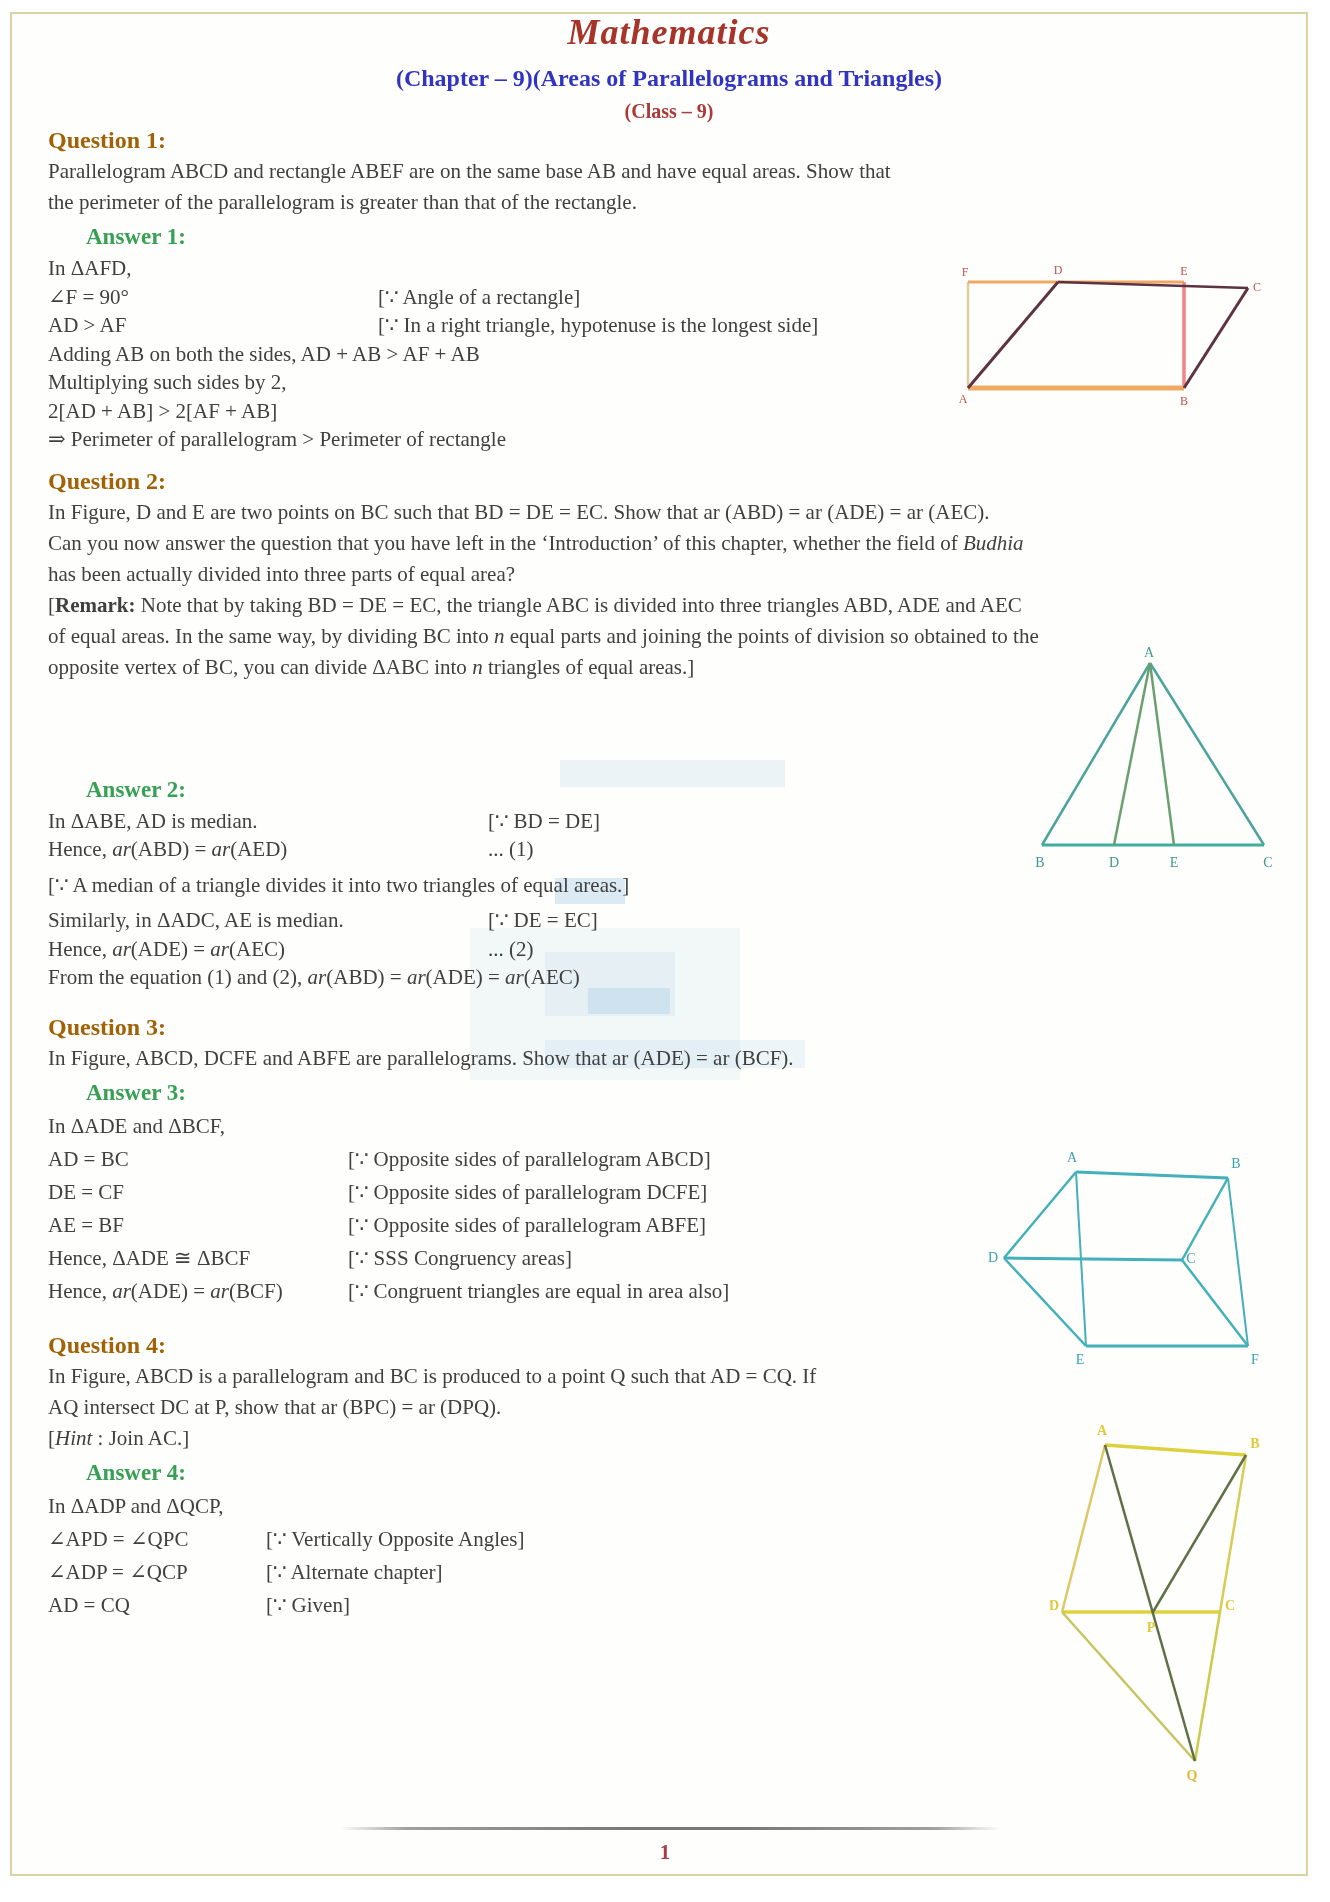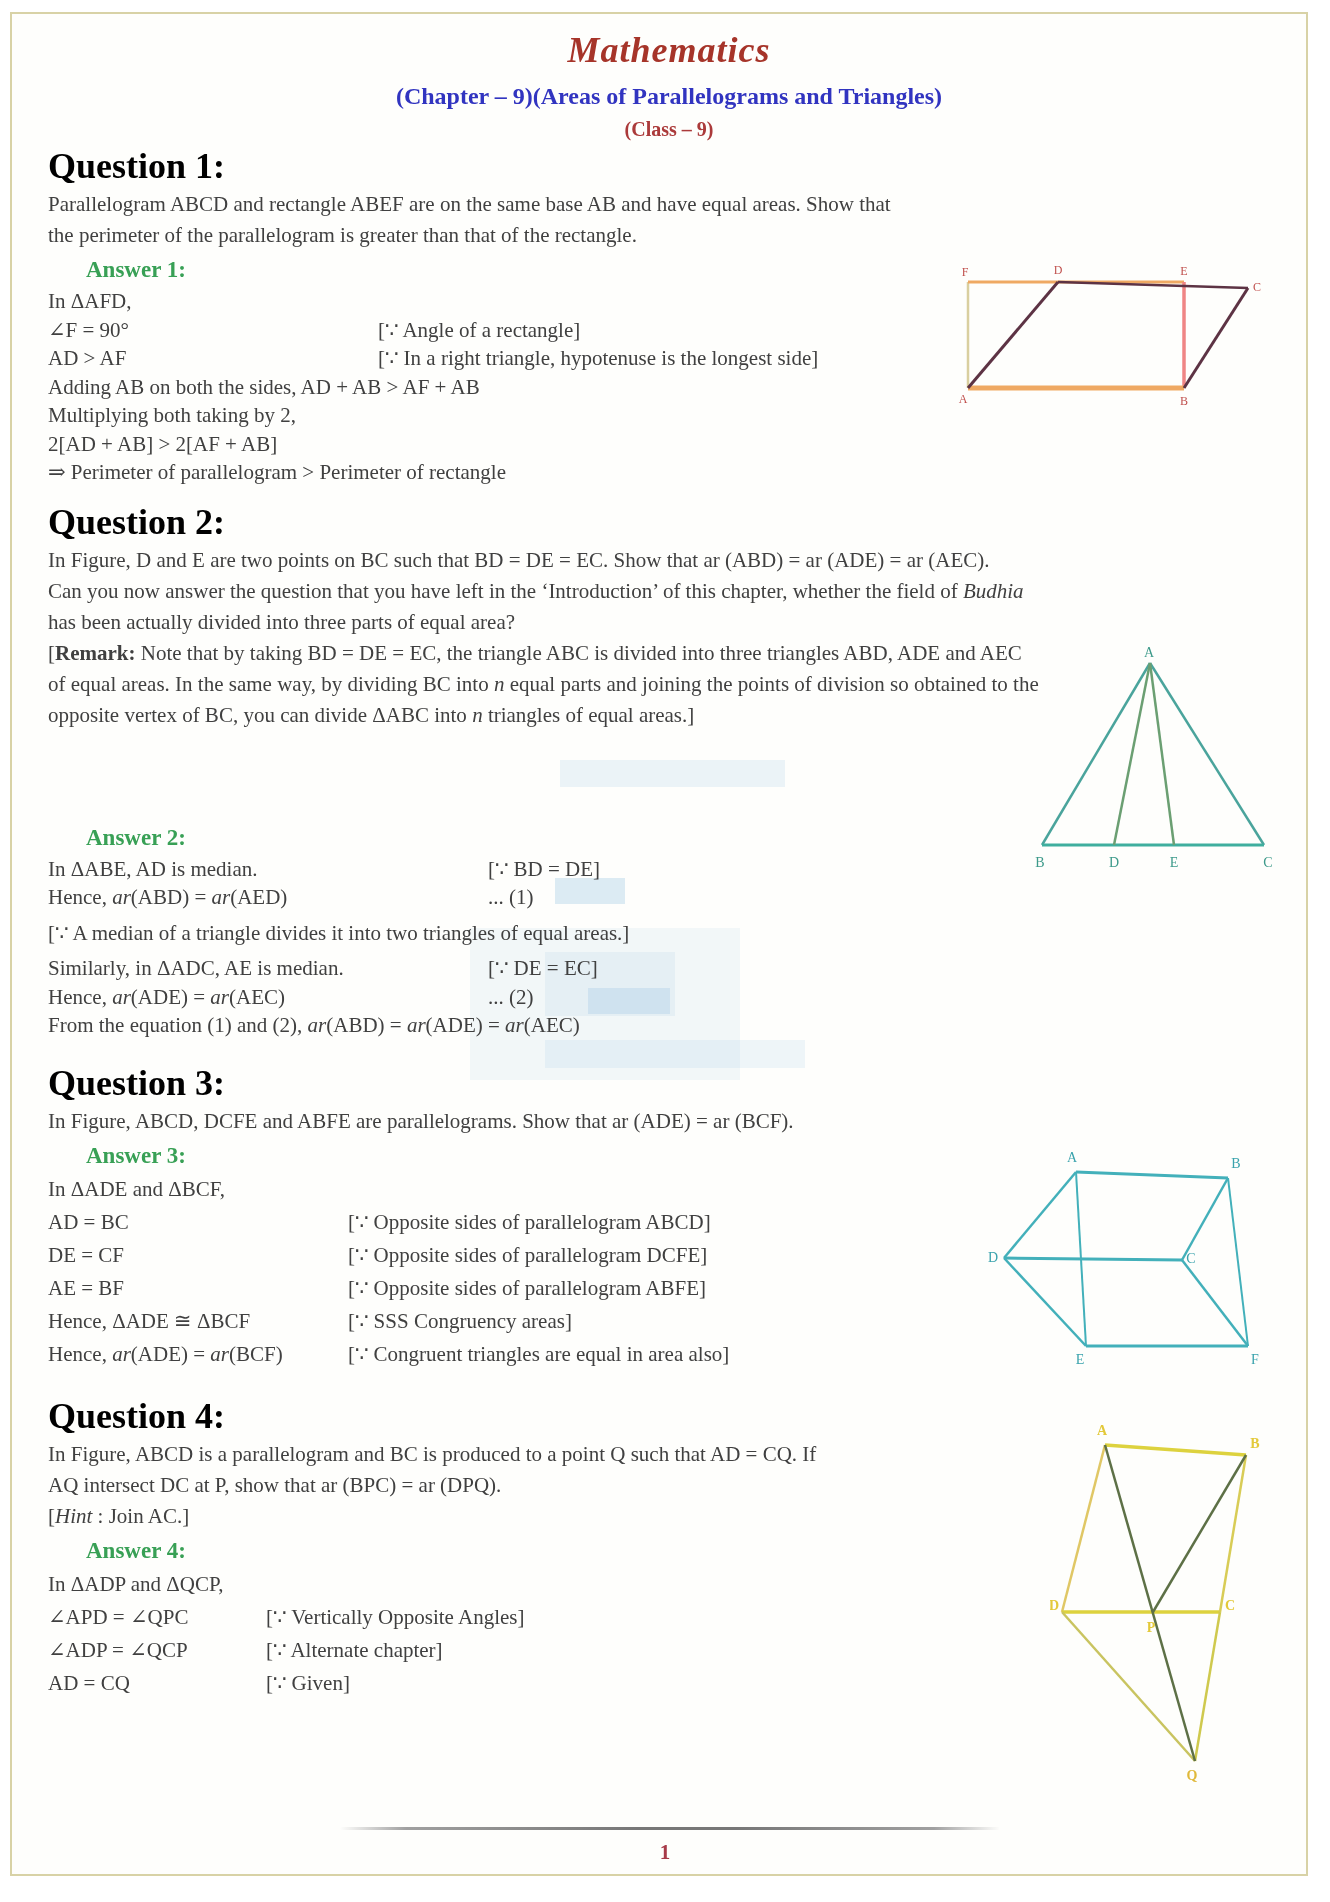--- a/index.html
+++ b/index.html
@@ -11,28 +11,28 @@
     font-family: "Liberation Serif", "DejaVu Serif", "DejaVu Sans", serif;
     color: #404040;
     overflow: hidden;
   }
   .frame {
     position: absolute; left: 10px; top: 12px;
     width: 1298px; height: 1864px;
     border: 2px solid #d8d2a6;
     background: #fefefc;
   }
-  .content { position: absolute; left: 48px; top: 29px; width: 1242px; }
+  .content { position: absolute; left: 48px; top: 11px; width: 1242px; }
 
   .title { text-align: center; font-size: 36px; font-weight: bold; font-style: italic; color: #a63429; letter-spacing: 1px; }
   .chapter { text-align: center; font-size: 24px; font-weight: bold; color: #3134c0; margin-top: 12px; }
   .klass   { text-align: center; font-size: 20px; font-weight: bold; color: #ab3a3a; margin-top: 8px; }
   .exercise{ text-align: center; font-size: 26px; color: #7d3fc4; }
 
-  .qhead { font-size: 36px; font-weight: bold; color: #000000; margin-top: 14px; }
+  .qhead { font-size: 24px; font-weight: bold; color: #a16207; margin-top: 14px; }
   #q1 .qhead { margin-top: 4px; }
   #q3 .qhead { margin-top: 22px; }
   #q4 .qhead { margin-top: 24px; }
 
   .qtext, .aline, .frow, .qpara { font-size: 21px; line-height: 31px; }
   .qtext { margin-top: 2px; }
   .qpara { width: 992px; }
   .ahead { font-size: 23px; font-weight: bold; color: #38a055; margin: 6px 0 4px 38px; }
 
   .aline, .frow { line-height: 28.5px; }
@@ -90,21 +90,21 @@
     <div class="aline">In ΔAFD,</div>
     <div class="frow">
       <span class="st"><span>∠F = 90°</span></span>
       <span class="cm">[∵ Angle of a rectangle]</span>
     </div>
     <div class="frow">
       <span class="st"><span>AD &gt; AF</span></span>
       <span class="cm">[∵ In a right triangle, hypotenuse is the longest side]</span>
     </div>
     <div class="aline">Adding AB on both the sides, AD + AB &gt; AF + AB</div>
-    <div class="aline">Multiplying both taking by 2,</div>
+    <div class="aline">Multiplying such sides by 2,</div>
     <div class="aline">2[AD + AB] &gt; 2[AF + AB]</div>
     <div class="aline">⇒ Perimeter of parallelogram &gt; Perimeter of rectangle</div>
   </section>
 
   <section id="q2">
     <div class="qhead">Question 2:</div>
     <div class="qtext">In Figure, D and E are two points on BC such that BD = DE = EC. Show that ar (ABD) = ar (ADE) = ar (AEC).</div>
     <div class="qpara"><span>Can you now answer the question that you have left in the ‘Introduction’ of this chapter, whether the field of </span><span style="font-style: italic;">Budhia</span><span> has been actually divided into three parts of equal area?</span></div>
     <div class="qpara"><span>[</span><span style="font-weight: bold;">Remark:</span><span> Note that by taking BD = DE = EC, the triangle ABC is divided into three triangles ABD, ADE and AEC of equal areas. In the same way, by dividing BC into </span><span style="font-style: italic;">n</span><span> equal parts and joining the points of division so obtained to the opposite vertex of BC, you can divide ΔABC into </span><span style="font-style: italic;">n</span><span> triangles of equal areas.]</span></div>
     <div class="ahead" id="a2-head">Answer 2:</div>

